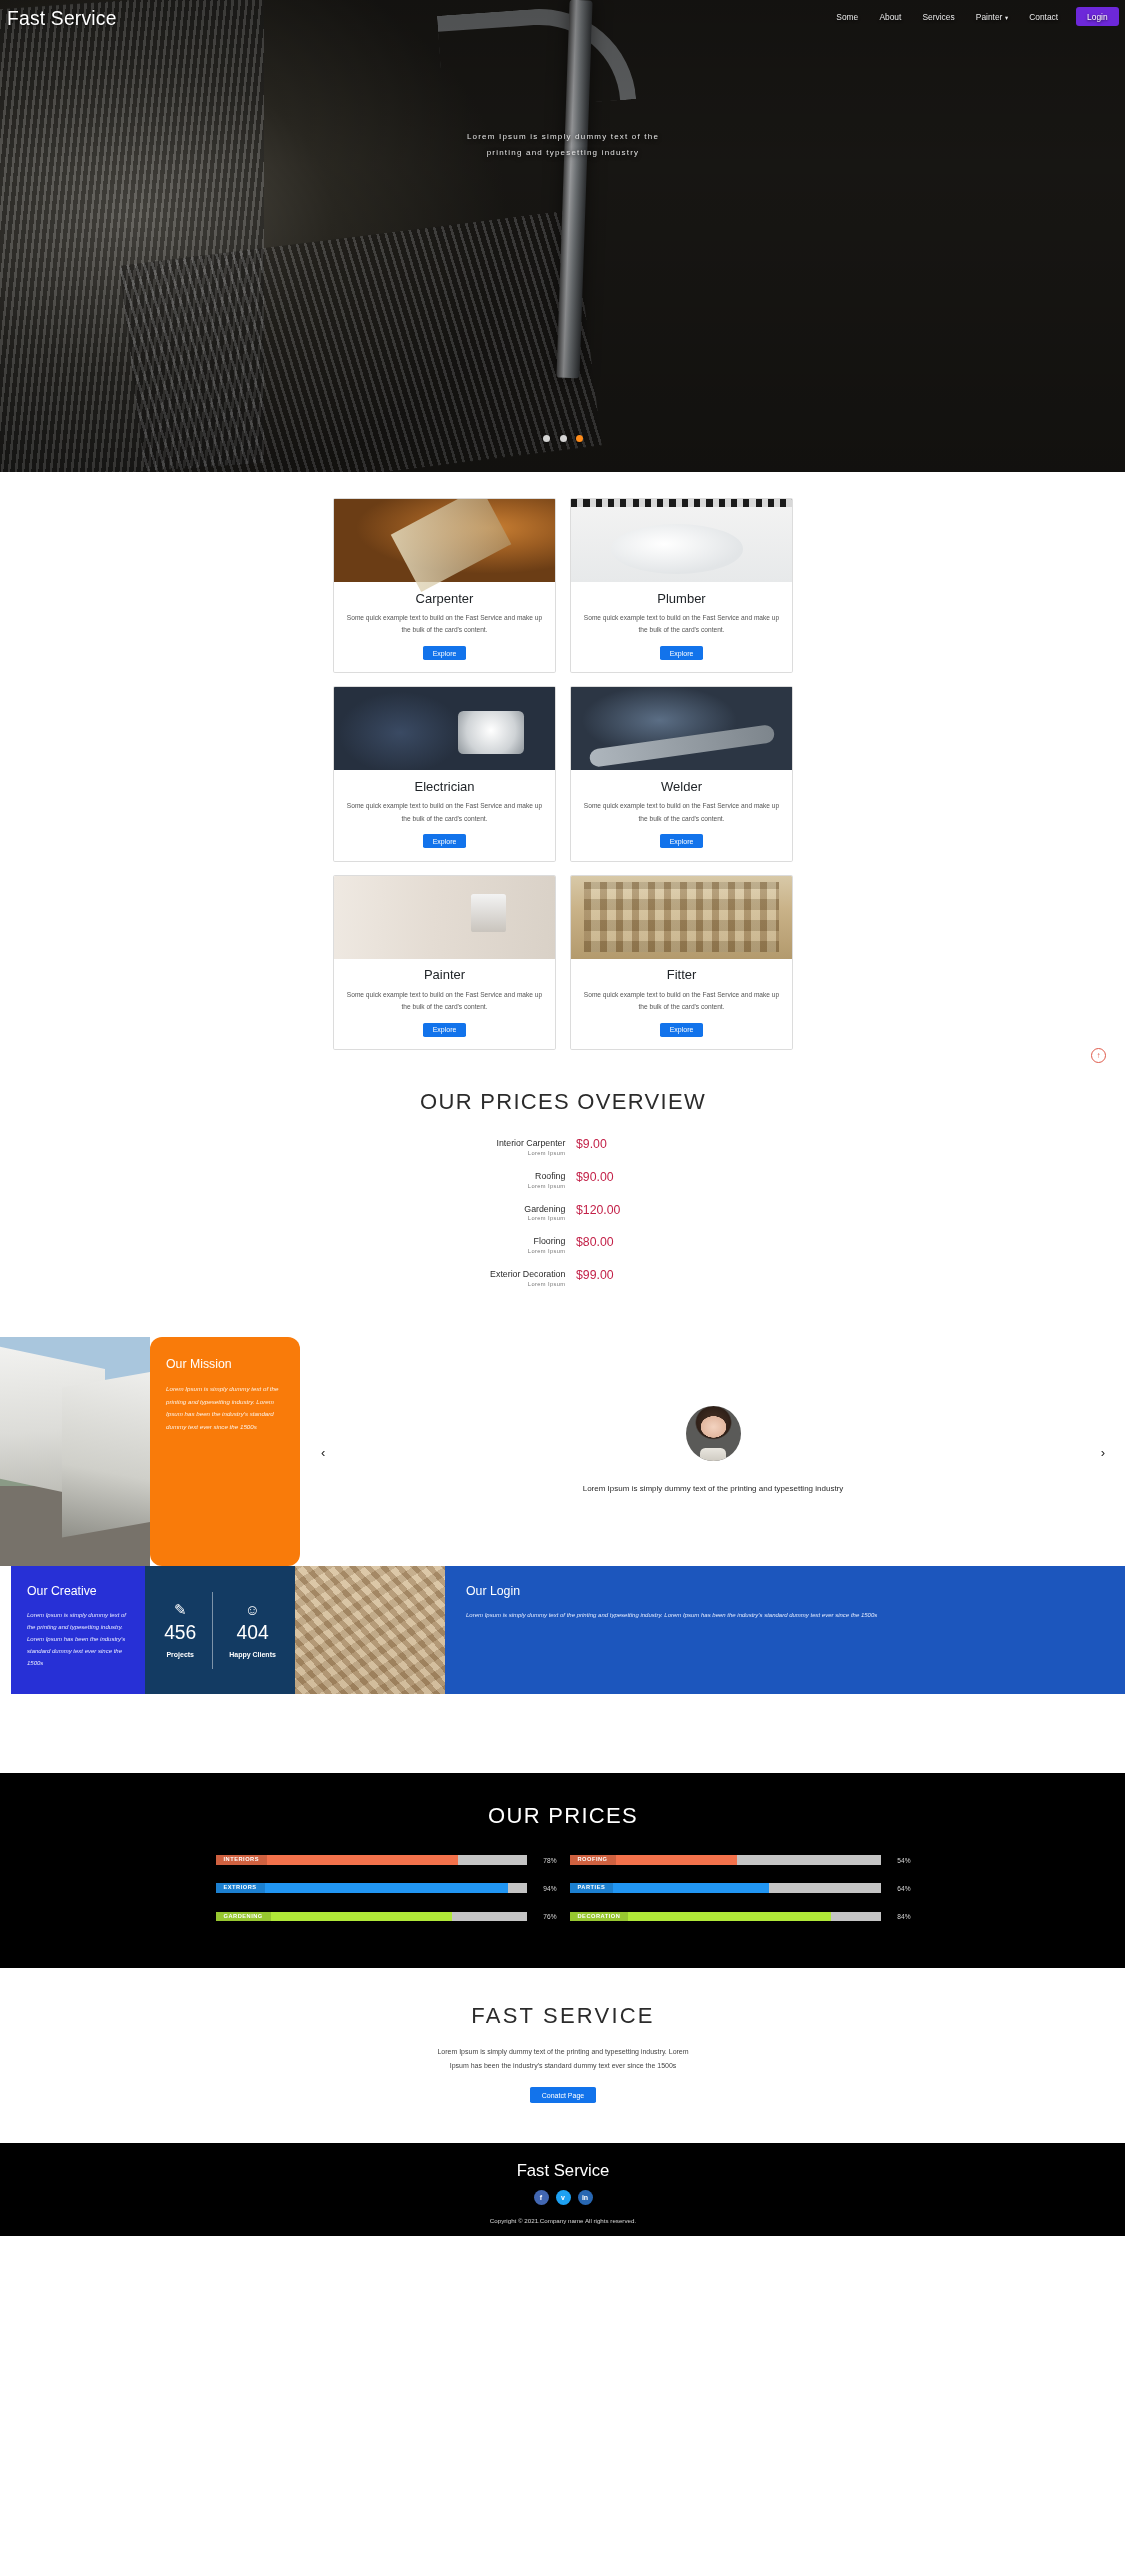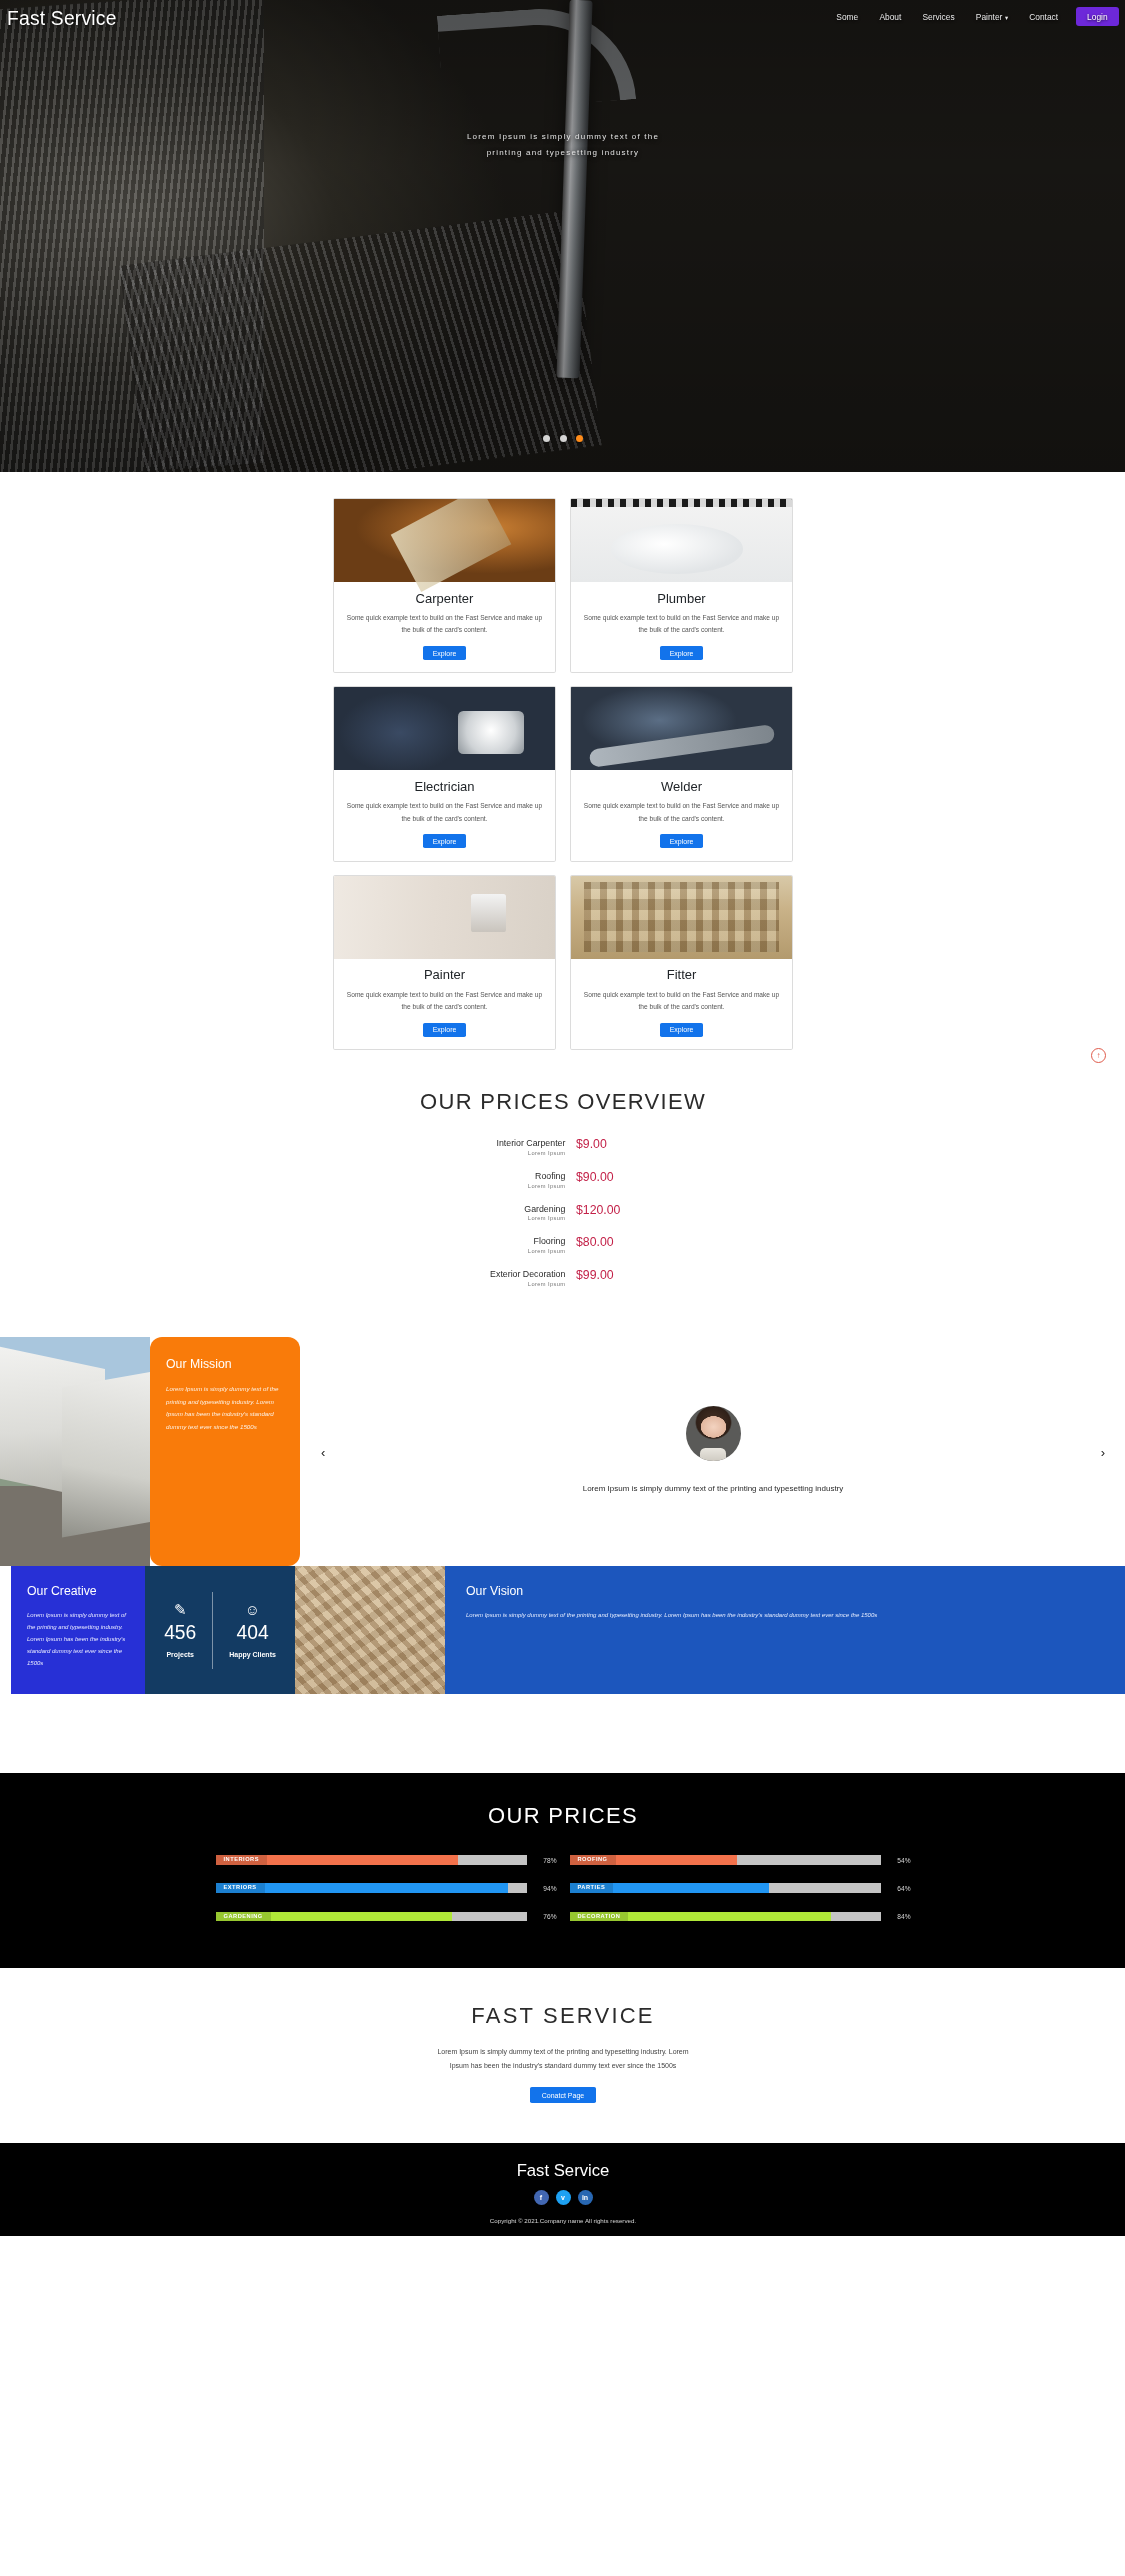--- a/index.html
+++ b/index.html
@@ -606,21 +606,21 @@
     </div>
     <div class="stat-div"></div>
     <div class="stat">
       <span class="stat-icon">☺</span>
       <div class="stat-num">404</div>
       <div class="stat-label">Happy Clients</div>
     </div>
   </div>
   <div class="band-photo-b"></div>
   <div class="vision">
-    <h3>Our Vision</h3>
+    <h3>Our Login</h3>
     <p>Lorem Ipsum is simply dummy text of the printing and typesetting industry. Lorem Ipsum has been the industry's standard dummy text ever since the 1500s</p>
   </div>
 </section>
 
 <div class="gap-white"></div>
 
 <section class="skills">
   <h2>OUR PRICES</h2>
   <div class="skill-grid">
 

